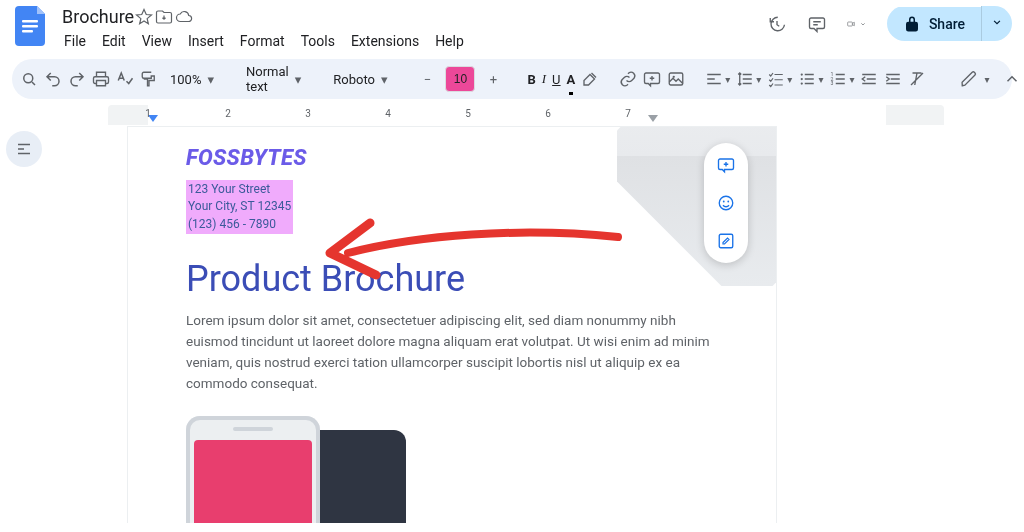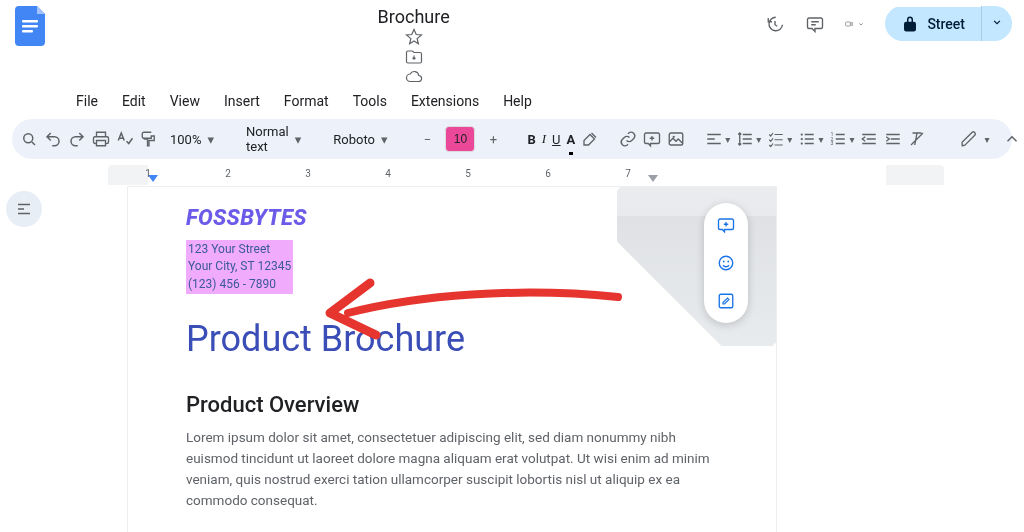--- a/index.html
+++ b/index.html
@@ -15,27 +15,27 @@
     --stroke:#dadce0;
   }
   html,body{margin:0;padding:0;background:#fff;font-family:"Roboto",Arial,Helvetica,sans-serif;color:var(--text);}
   body{width:1024px;height:532px;overflow:hidden;}
 
   
   .titlebar{display:flex;align-items:flex-start;padding:6px 12px 0 12px;}
   .docicon{width:40px;height:40px;display:flex;align-items:center;justify-content:center;border-radius:6px;margin-right:10px;flex:0 0 auto;}
   .docicon svg{display:block;}
   .title-col{display:flex;flex-direction:column;gap:2px;flex:1 1 auto;}
-  .docname-row{display:flex;align-items:center;color:var(--text);flex-direction:column;}
+  .docname-row{display:flex;align-items:center;color:var(--text);}
   .docname{font-size:18px;color:var(--text);}
   .gicon{color:var(--muted);display:inline-flex;align-items:center;justify-content:center;width:20px;height:20px;}
   .gicon svg{width:18px;height:18px;fill:currentColor;}
 
   
-  .menubar{display:flex;gap:20px;font-size:14px;color:var(--text);margin-top:2px;margin-left:12px;}
+  .menubar{display:flex;gap:12px;font-size:14px;color:var(--text);margin-top:2px;}
   .menubar .item{padding:2px 2px;}
 
   
   .title-right{display:flex;align-items:center;gap:20px;margin-left:auto;}
   .caret-btn{display:flex;align-items:center;gap:4px;color:var(--muted);}
   .share-wrap{display:flex;align-items:center;border-radius:40px;overflow:hidden;}
   .share-wrap .main{display:flex;align-items:center;gap:8px;background:#c2e7ff;color:#001d35;padding:8px 16px;font-size:14px;font-weight:500;}
   .share-wrap .dd{background:#c2e7ff;color:#001d35;padding:8px 8px;border-left:1px solid rgba(0,0,0,.12);}
 
   
@@ -165,21 +165,21 @@
         </svg>
         <svg viewBox="0 0 24 24" class="sv-sm">
           <path d="M7 10l5 5 5-5" fill="none" stroke="currentColor" stroke-width="2"></path>
         </svg>
       </span>
     <span class="share-wrap">
       <span class="main">
         <svg viewBox="0 0 24 24" class="sv" style="color:#001d35">
             <path d="M12 2a4 4 0 0 1 4 4v3h1a3 3 0 0 1 3 3v7a3 3 0 0 1-3 3H7a3 3 0 0 1-3-3v-7a3 3 0 0 1 3-3h1V6a4 4 0 0 1 4-4zm-2 7h4V6a2 2 0 0 0-4 0v3z" fill="currentColor"></path>
           </svg>
-        <span>Street</span>
+        <span>Share</span>
       </span>
       <span class="dd"><svg viewBox="0 0 24 24" class="sv-sm">
             <path d="M7 10l5 5 5-5" fill="none" stroke="currentColor" stroke-width="2"></path>
           </svg></span>
     </span>
   </div>
 </div>
 
 <div class="toolbar-strip">
   <span class="tb-btn">
@@ -356,21 +356,20 @@
     <div class="page-wrap">
       <div class="page-corner"></div>
       <div class="doc">
         <div class="brand">FOSSBYTES</div>
         <div class="addr">
           <span>123 Your Street</span>
           <span>Your City, ST 12345</span>
           <span>(123) 456 - 7890</span>
         </div>
         <div class="h1">Product Brochure</div>
-        <div class="h2">Product Overview</div>
         <div class="para">Lorem ipsum dolor sit amet, consectetuer adipiscing elit, sed diam nonummy nibh euismod tincidunt ut laoreet dolore magna aliquam erat volutpat. Ut wisi enim ad minim veniam, quis nostrud exerci tation ullamcorper suscipit lobortis nisl ut aliquip ex ea commodo consequat.</div>
 
         <div class="two-col">
           <div class="phone-ill">
             <div class="phone-back"></div>
             <div class="phone-front">
                 <div class="notch"></div>
                 <div class="screen"></div>
               </div>
           </div>

